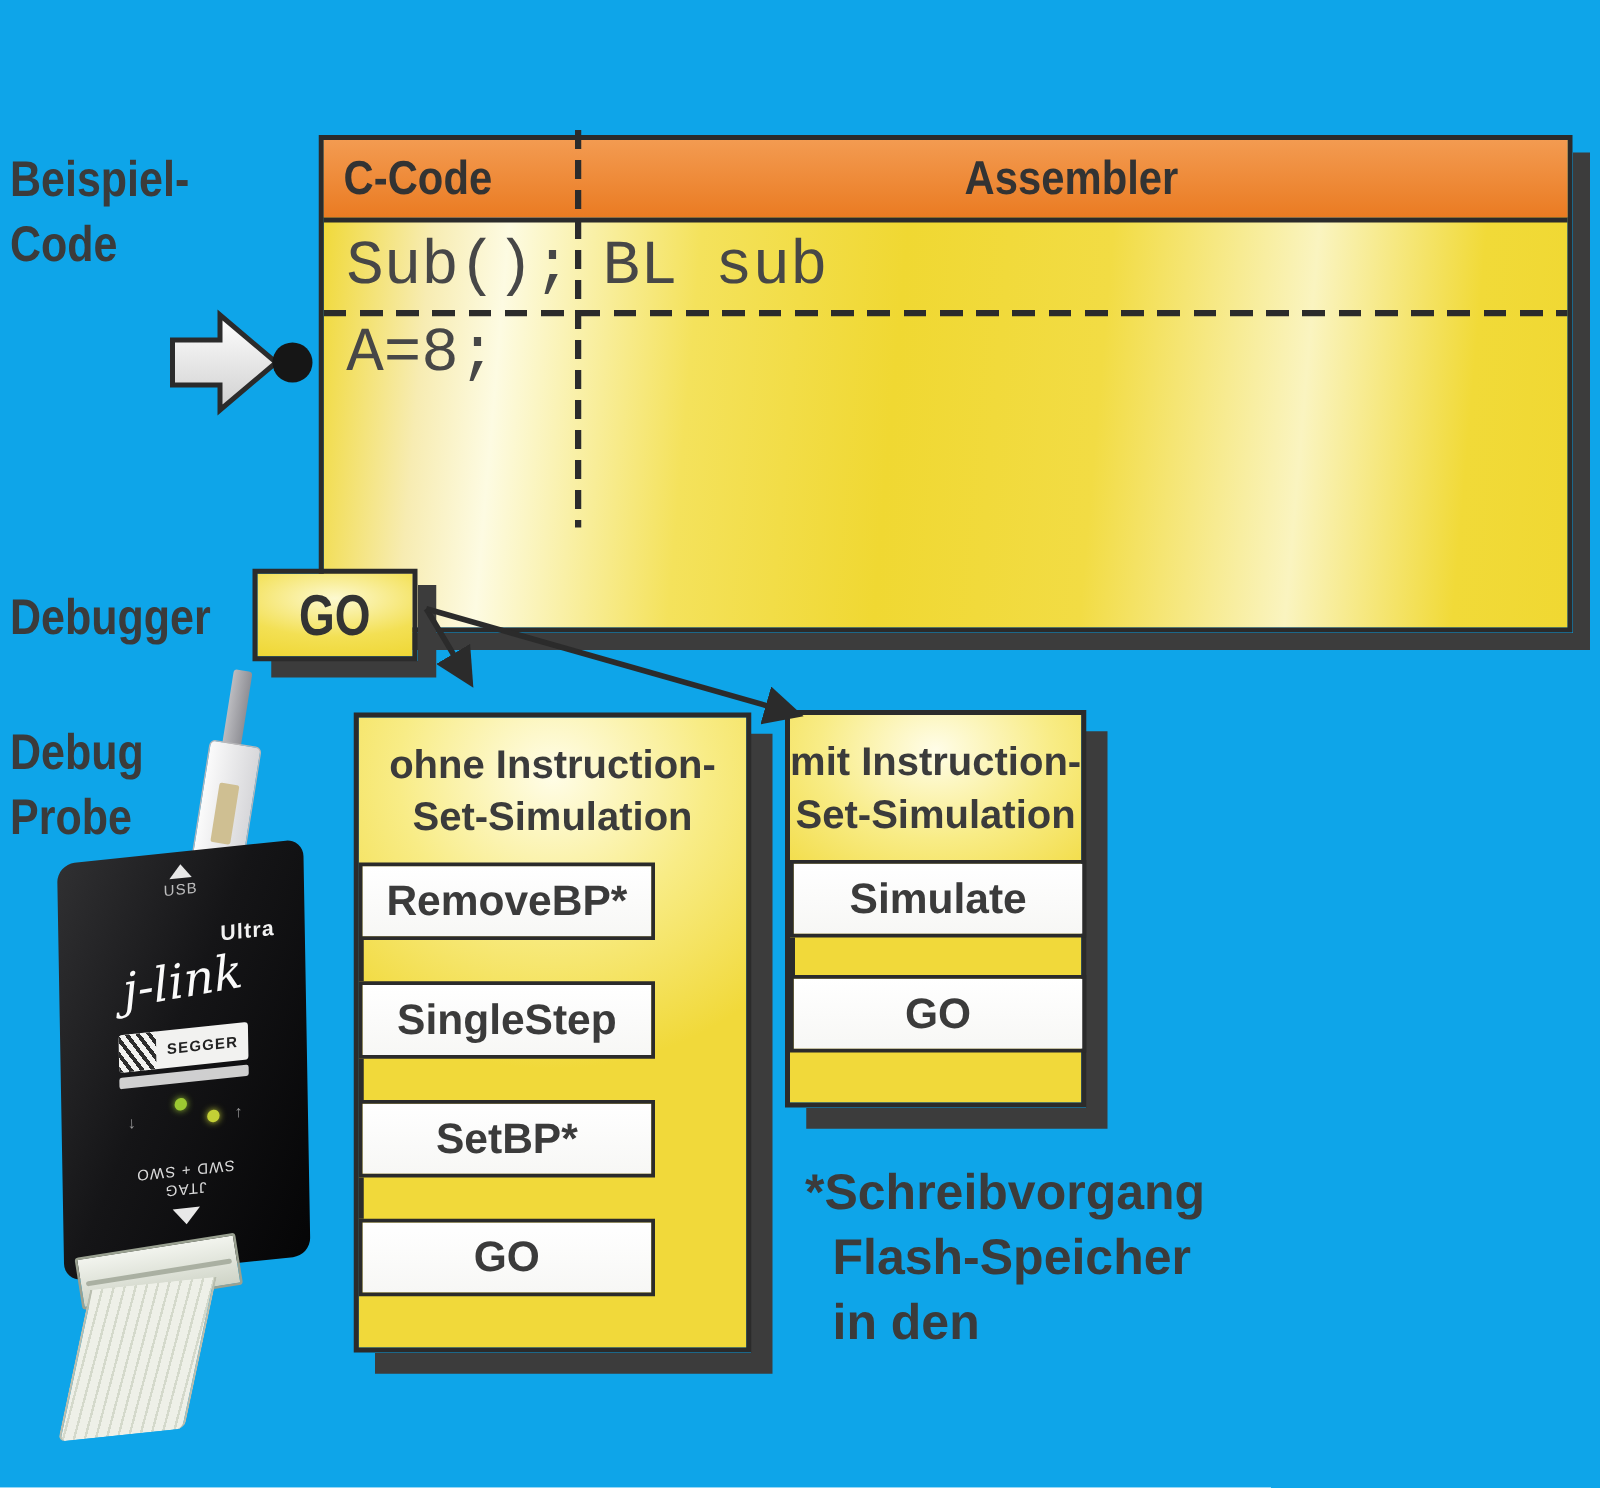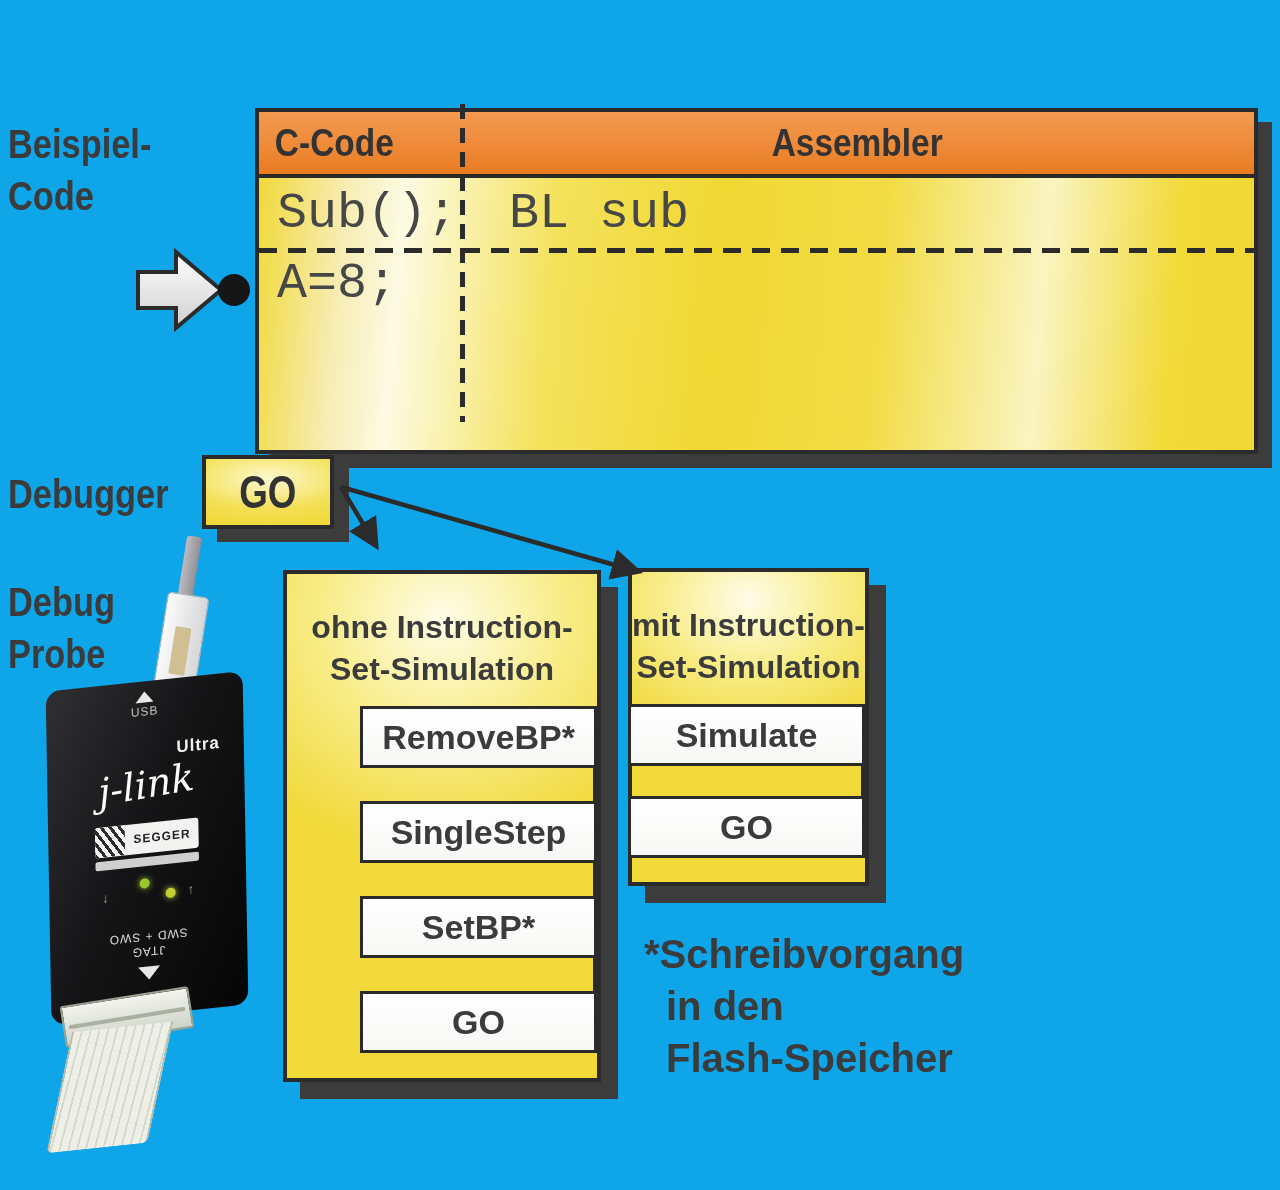--- a/index.html
+++ b/index.html
@@ -21,38 +21,38 @@
 
   
   .biglabel{position:absolute;color:var(--text-dark);font-size:40px;font-weight:600;
     line-height:52px;transform:scaleX(.86);transform-origin:0 0;white-space:nowrap;}
   .lbl-beispiel{left:8px;top:118px;}
   .lbl-debugger{left:8px;top:468px;}
   .lbl-debugprobe{left:8px;top:576px;}
   .biglabel span{display:block;}
 
   
-  .code-table{position:absolute;left:255px;top:108px;width:1003px;height:346px;
+  .code-table{position:absolute;left:255px;top:108px;width:1003px;height:398px;
     border:4px solid var(--border-dark);
     background:linear-gradient(95deg,#f0d832 0%,#f7ecb2 9%,#fdfbe2 15%,#f4e25c 30%,
       #f0d832 46%,#f2dc44 62%,#faf4c0 78%,#f1da38 91%,#f0d832 100%);
     box-shadow:14px 14px 0 var(--shadow-dark);}
   .thead{position:relative;height:66px;border-bottom:4px solid var(--border-dark);
     background:linear-gradient(180deg,var(--header-orange-top),var(--header-orange-bottom));
     display:grid;grid-template-columns:201px 1fr;align-items:center;}
   .th{color:#333;font-size:38px;font-weight:600;transform:scaleX(.88);}
   .th-c{padding-left:18px;transform-origin:0 50%;}
   .th-a{justify-self:center;transform-origin:50% 50%;}
   .tbody{position:relative;height:244px;}
   .vdash{position:absolute;left:201px;top:0;bottom:0;width:5px;z-index:2;
     background:repeating-linear-gradient(180deg,var(--border-dark) 0 15px,transparent 15px 24px);}
   .vdash.full{top:-74px;}
   .hdash{position:absolute;left:0;right:0;top:70px;height:5px;
     background:repeating-linear-gradient(90deg,var(--border-dark) 0 18px,transparent 18px 29px);}
-  .code{font-family:"Liberation Mono",monospace;font-size:50px;color:var(--code-text);gap:27px;}
+  .code{font-family:"Liberation Mono",monospace;font-size:50px;color:var(--code-text);}
   .trow1{position:absolute;left:0;right:0;top:0;height:70px;
     display:grid;grid-template-columns:201px 1fr;align-items:center;}
   .trow1 .c1{padding-left:18px;}
   .trow1 .c2{padding-left:22px;}
   .trow2{position:absolute;left:0;right:0;top:80px;bottom:0;
     display:grid;grid-template-columns:201px 1fr;}
   .trow2 .c1{padding-left:18px;line-height:52px;}
   .trow2 .c2{padding-left:22px;line-height:52px;}
   .trow2 .c2 div{white-space:pre;}
 
@@ -63,24 +63,24 @@
     box-shadow:15px 13px 0 var(--shadow-dark);
     display:flex;align-items:center;justify-content:center;}
   .go-btn span{font-size:46px;font-weight:600;color:#333;transform:scaleX(.8);}
 
   
   .panel{position:absolute;border:4px solid var(--border-dark);
     background:radial-gradient(95% 55% at 50% 9%,#fffde8 0%,#f8ec86 42%,#f1d93a 85%);
     box-shadow:17px 17px 0 var(--shadow-dark);}
   .panel-ohne{left:283px;top:570px;width:318px;height:512px;}
   .panel-mit{left:628px;top:568px;width:241px;height:318px;}
-  .panel-title{margin-top:32px;text-align:center;color:var(--text-dark);
+  .panel-title{margin-top:16px;text-align:center;color:var(--text-dark);
     font-size:32px;font-weight:600;line-height:42px;}
   .panel-title span{display:block;}
-  .steps{margin-top:16px;display:flex;flex-direction:column;align-items:flex-end;}
+  .steps{margin-top:16px;display:flex;flex-direction:column;align-items:flex-start;}
   .step-box{width:237px;height:62px;border:3px solid var(--border-dark);
     background:linear-gradient(180deg,#ffffff,#f7f7f5);
     display:flex;align-items:center;justify-content:center;}
   .step-box span{font-size:34px;font-weight:600;color:var(--text-dark);}
   .connector{width:4px;height:33px;background:var(--border-dark);}
   .panel-mit .connector{height:30px;}
 
   
   .footnote{position:absolute;left:644px;top:928px;color:var(--text-dark);
     font-size:40px;font-weight:700;line-height:52px;}
@@ -211,22 +211,22 @@
       </div>
       <div class="connector"></div>
       <div class="step-box">
         <span>GO</span>
       </div>
     </div>
   </div>
 
   <div class="footnote">
     <div>*Schreibvorgang</div>
+    <div class="indent">Flash-Speicher</div>
     <div class="indent">in den</div>
-    <div class="indent">Flash-Speicher</div>
   </div>
 
   <div class="probe">
     <div class="cable-top"></div>
     <div class="plug">
       <div class="plug-contacts"></div>
     </div>
     <div class="pbody">
       <div class="tri-up"></div>
       <span class="usb-txt">USB</span>

